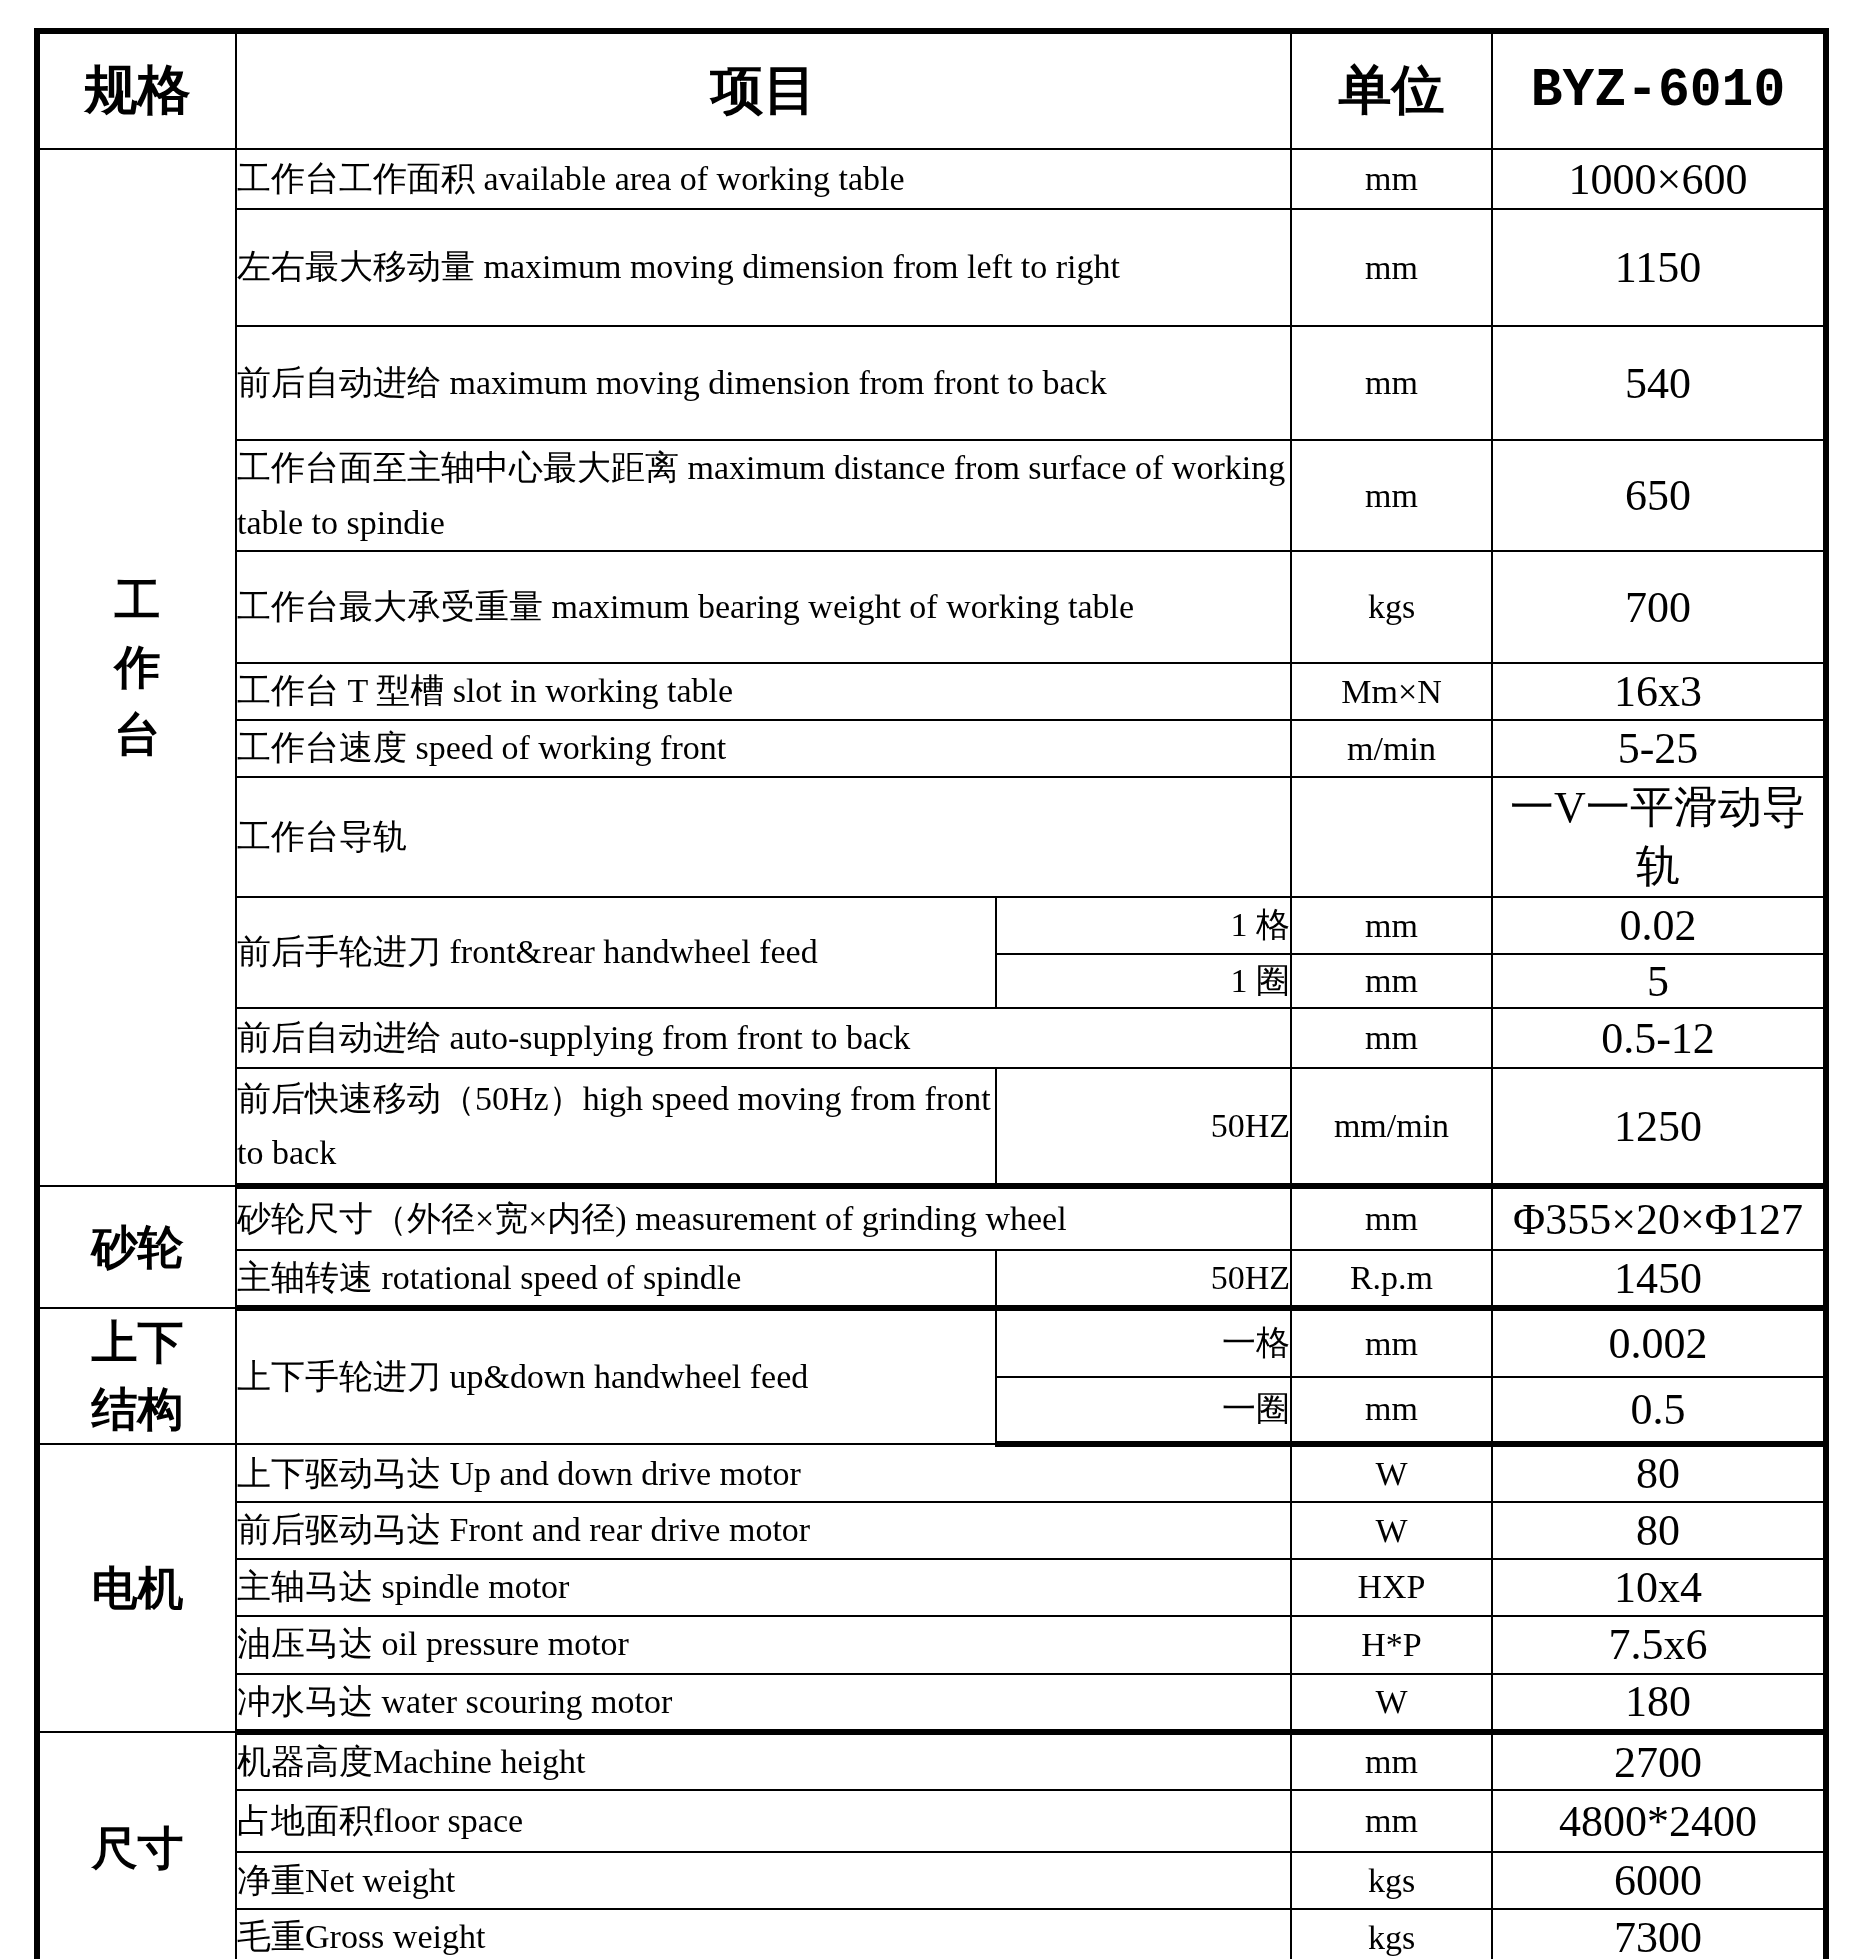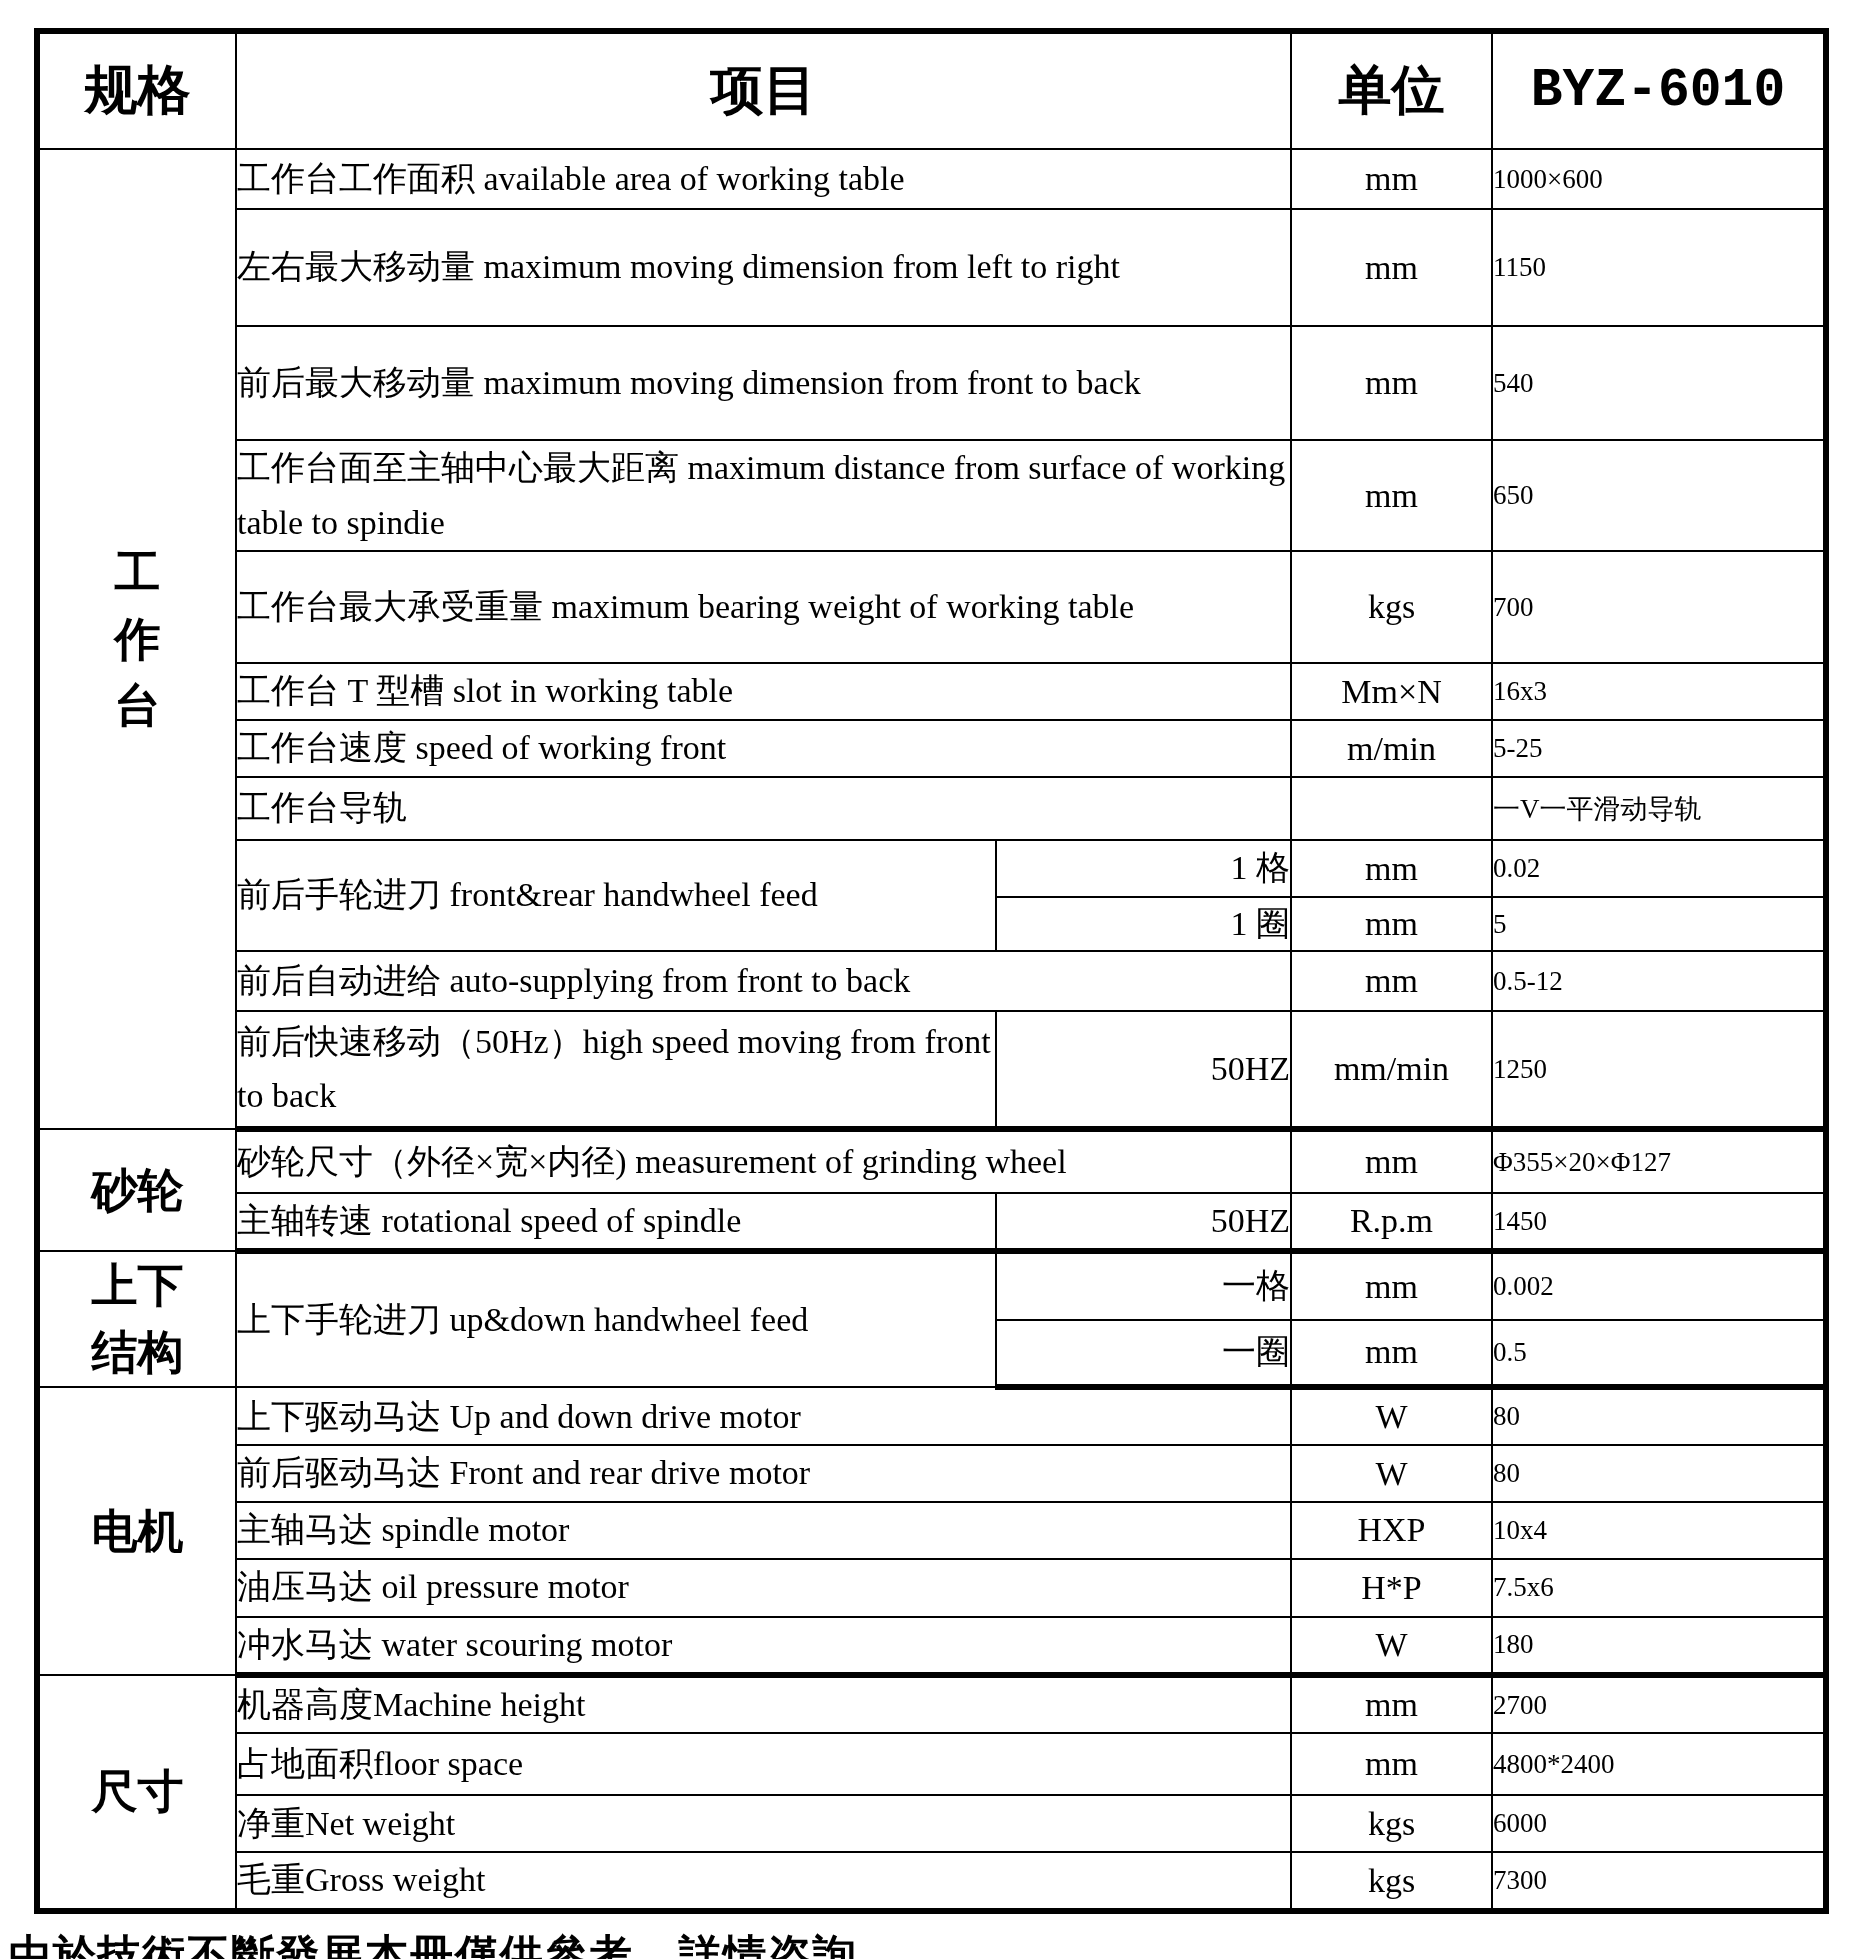--- a/index.html
+++ b/index.html
@@ -57,22 +57,22 @@
     padding-left: 24px;
     text-align: right;
     line-height: 1.3;
   }
   td.unit {
     font-size: 34px;
     text-align: center;
     border-left-width: 3.4px;
   }
   td.value {
-    font-size: 27px;
-    text-align: left;
+    font-size: 44px;
+    text-align: center;
     border-left-width: 3.4px;
   }
   tr.gsep > td { border-bottom-width: 6px; }
   .footer-note {
     font-family: "Liberation Sans", sans-serif;
     font-weight: bold;
     font-size: 43px;
     margin-top: 13.7px;
     margin-left: -26px;
     letter-spacing: 1.7px;
@@ -106,21 +106,21 @@
         <td class="item" colspan="2">工作台工作面积 available area of working table</td>
         <td class="unit">mm</td>
         <td class="value">1000×600</td>
       </tr>
       <tr style="height:117px">
         <td class="item" colspan="2">左右最大移动量 maximum moving dimension from left to right</td>
         <td class="unit">mm</td>
         <td class="value">1150</td>
       </tr>
       <tr style="height:114px">
-        <td class="item" colspan="2">前后最大移动量 maximum moving dimension from front to back</td>
+        <td class="item" colspan="2">前后自动进给 maximum moving dimension from front to back</td>
         <td class="unit">mm</td>
         <td class="value">540</td>
       </tr>
       <tr style="height:111px">
         <td class="item" colspan="2">工作台面至主轴中心最大距离 maximum distance from surface of working table to spindie</td>
         <td class="unit">mm</td>
         <td class="value">650</td>
       </tr>
       <tr style="height:112px">
         <td class="item" colspan="2">工作台最大承受重量 maximum bearing weight of working table</td>

